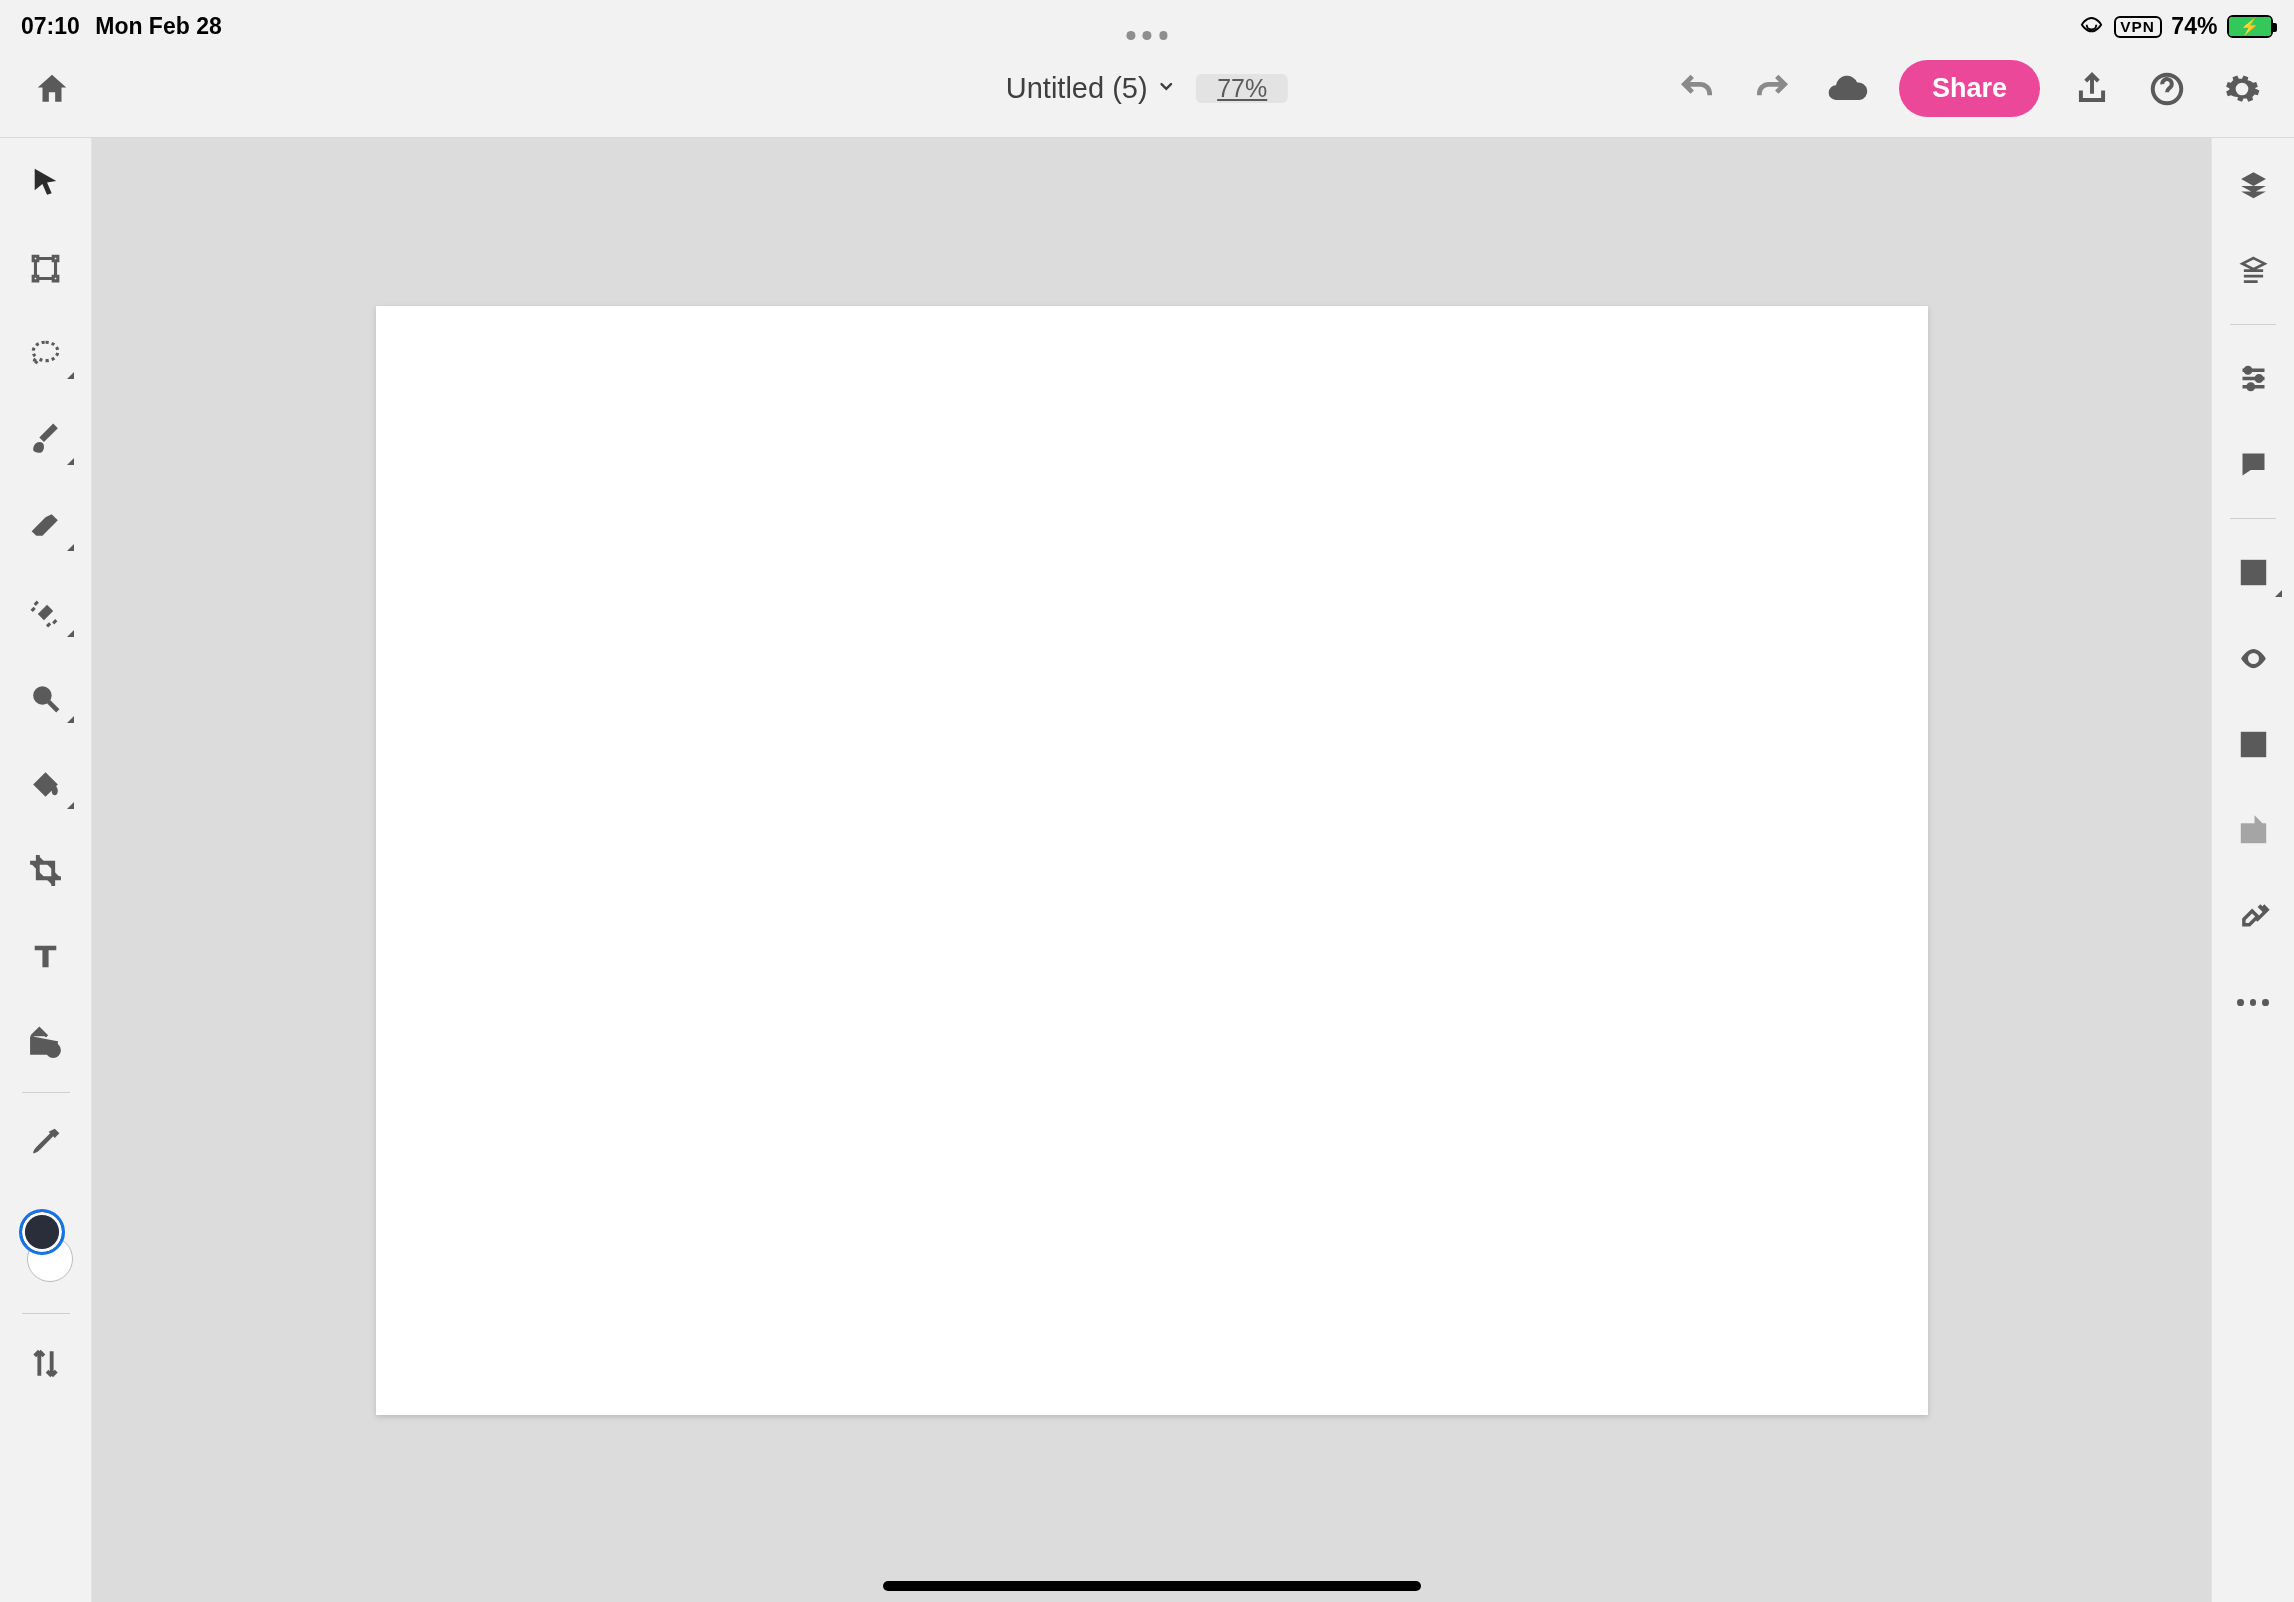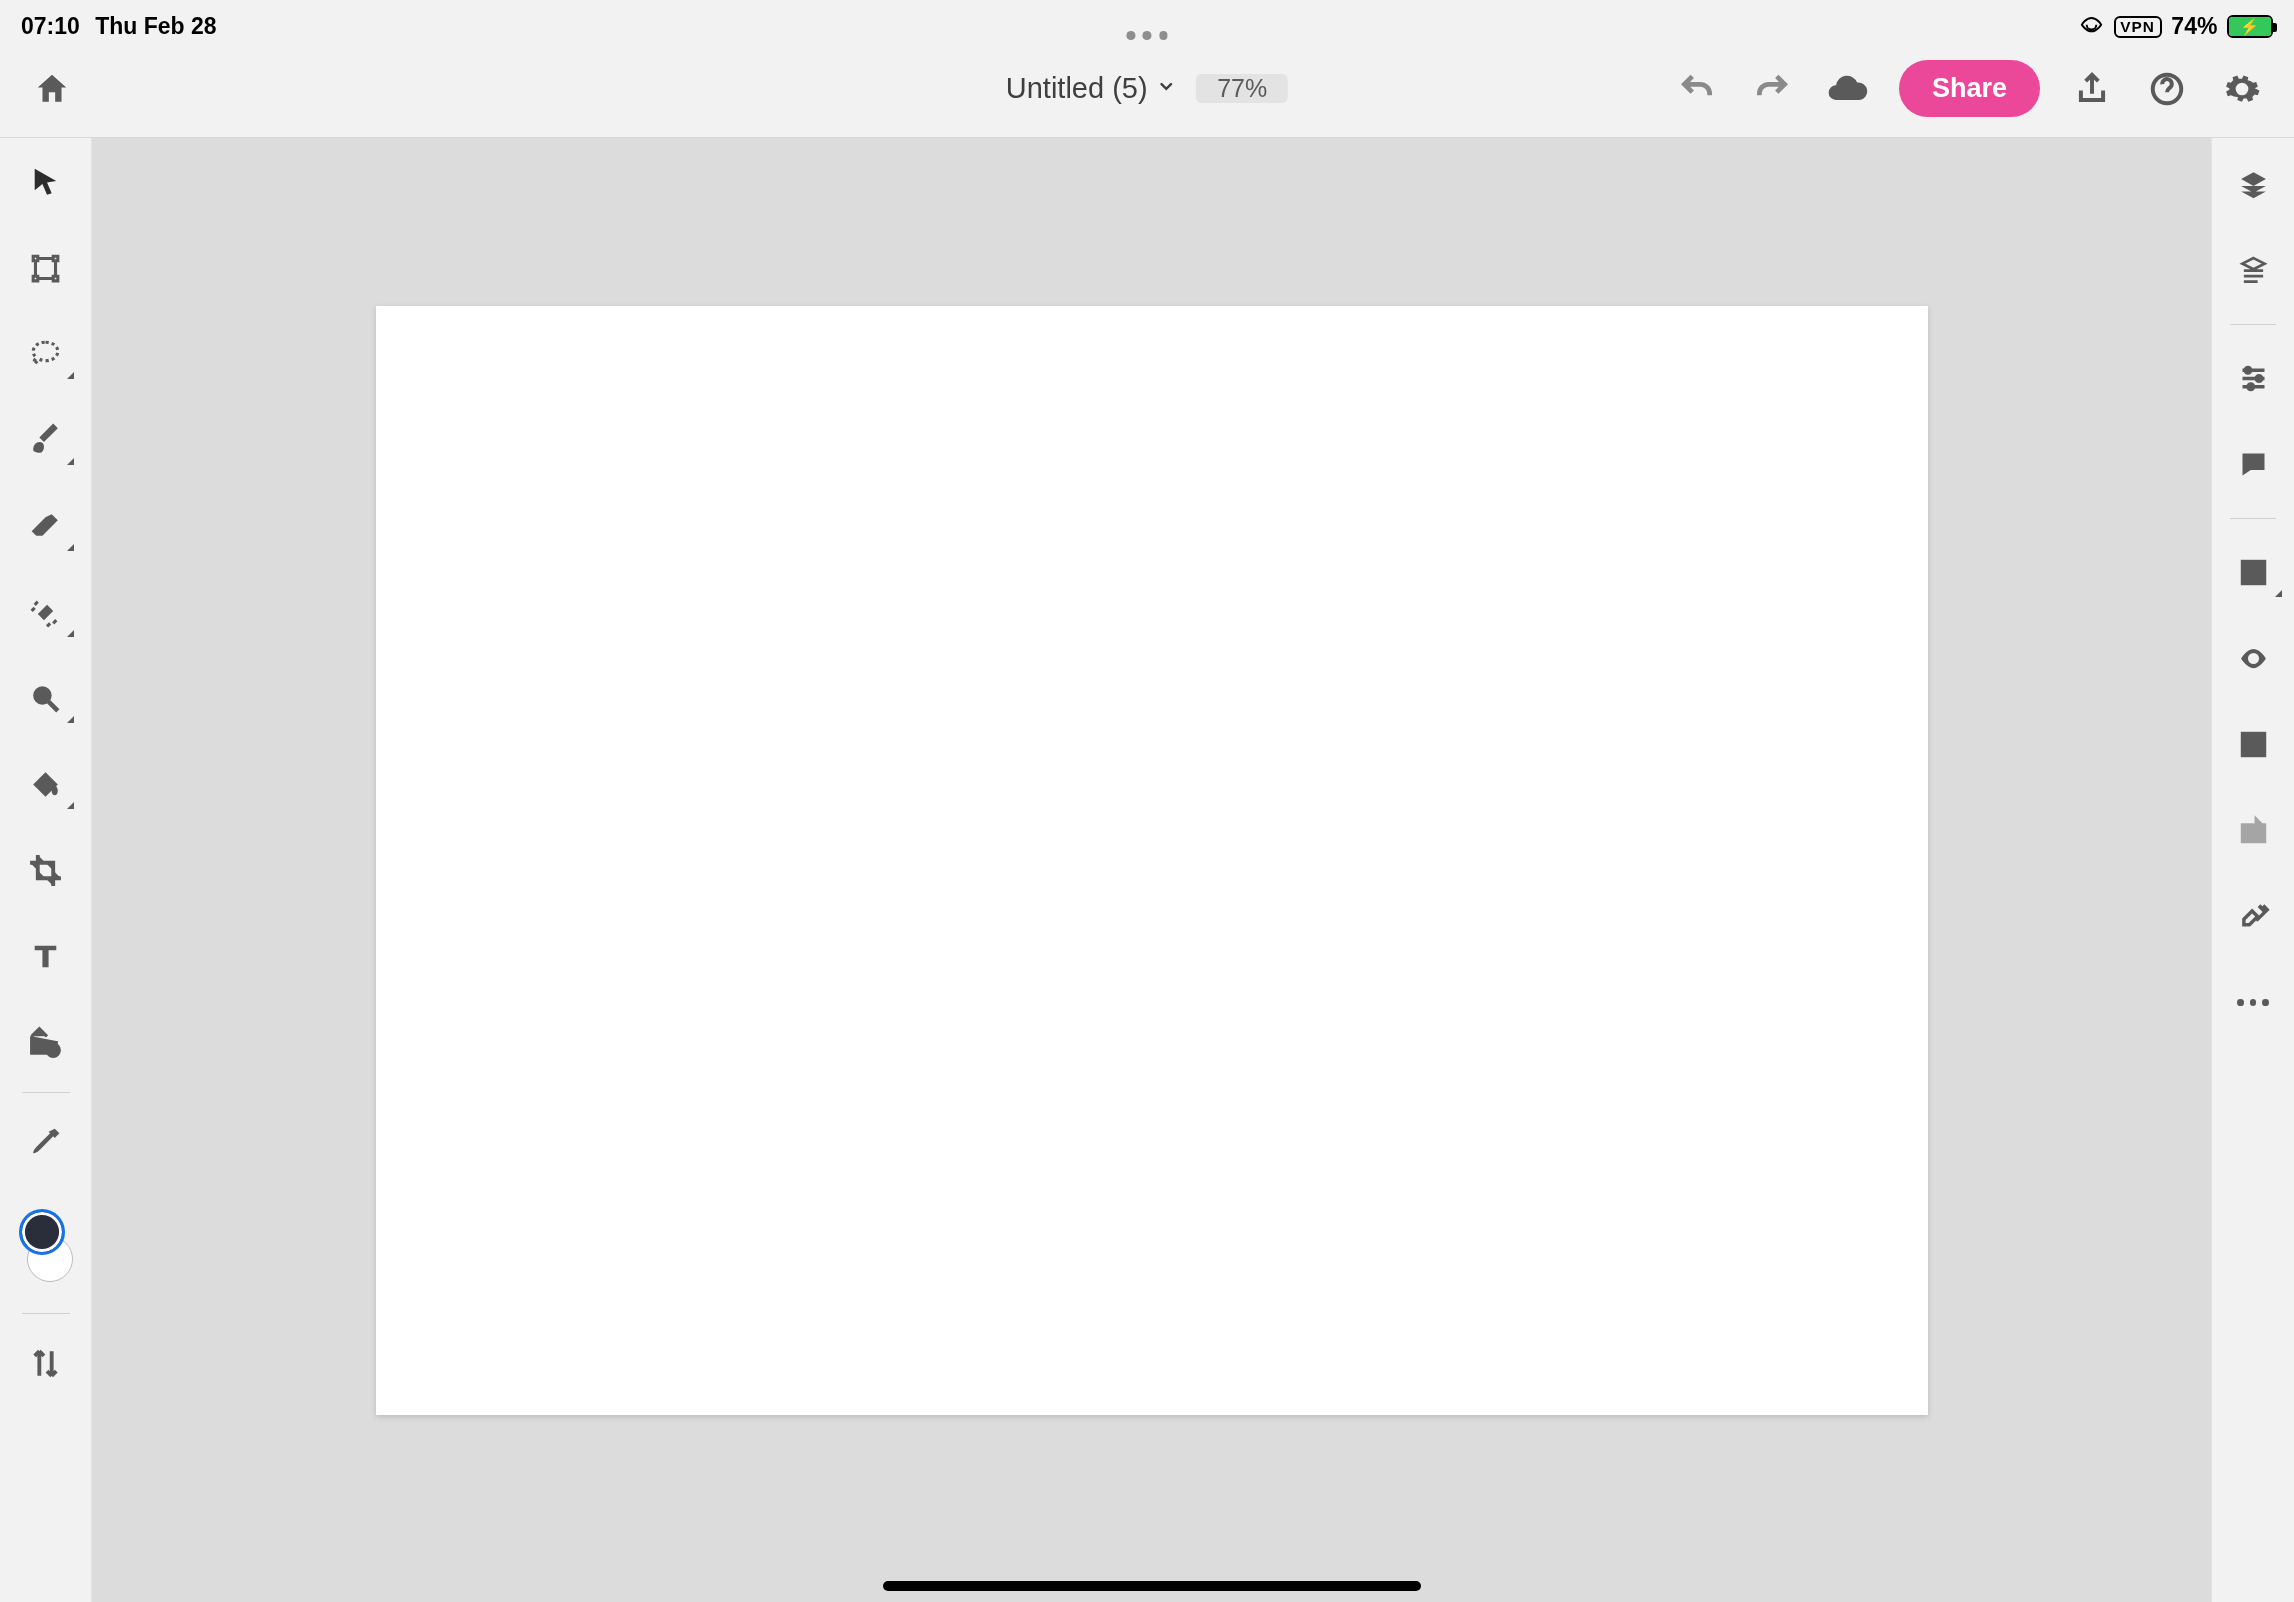--- a/index.html
+++ b/index.html
@@ -16,21 +16,21 @@
   .battery::after { content: ''; position: absolute; right: -5.8px; top: 5.8px; width: 3.8px; height: 9.6px; background: #000; border-radius: 0 1.9px 1.9px 0; }
   .battery-fill { background: #34c759; height: 100%; width: 100%; border-radius: 2.9px; display: flex; align-items: center; justify-content: center; }
   .bolt { color: #000; font-size: 15.4px; }
   .priv-icon { font-size: 21px; }
 
   
   .top-bar { height: 98px; display: flex; align-items: center; padding: 0 29px; border-bottom: 1px solid #d8d8d8; position: relative; }
   .top-center { position: absolute; left: 50%; transform: translateX(-50%); display: flex; align-items: center; gap: 20px; }
   .doc-title { font-size: 29px; color: #3f3f3f; display: flex; align-items: center; gap: 9.6px; }
   .chev { font-size: 21px; color: #3f3f3f; }
-  .zoom-chip { background: #e3e3e3; padding: 0 21px; border-radius: 5.8px; font-size: 25px; color: #5a5a5a; }
+  .zoom-chip { background: #e3e3e3; padding: 0 21px; border-radius: 5.8px; font-size: 25px; color: #5a5a5a; text-decoration: underline; }
   .top-right { margin-left: auto; display: flex; align-items: center; gap: 29px; }
   .ico-btn { width: 46px; height: 46px; display: flex; align-items: center; justify-content: center; color: #5a5a5a; }
   .ico-btn svg { width: 38px; height: 38px; }
   .cloud svg { fill: #5a5a5a; width: 44px; height: 44px; }
   .share-btn { background: #ec4899; color: #fff; font-size: 27px; font-weight: 600; padding: 13.4px 33px; border-radius: 38px; }
   .undo svg, .redo svg { stroke: #8a8a8a; fill: none; stroke-width: 3; }
 
   
   .main { display: flex; height: calc(1602px - 138px); }
   .left-tools { width: 92px; background: #f2f2f2; border-right: 1px solid #e3e3e3; display: flex; flex-direction: column; align-items: center; padding-top: 25px; gap: 48px; }
@@ -55,21 +55,21 @@
   .right-tools .tool svg { width: 33px; height: 33px; }
   .more-dots { display: flex; gap: 5.8px; }
   .more-dots span { width: 6.7px; height: 6.7px; background: #5a5a5a; border-radius: 50%; }
 </style>
 </head>
 <body>
 
 <div class="status-bar">
   <div class="status-left">
     <span>07:10</span>
-    <span>Thu Feb 28</span>
+    <span>Mon Feb 28</span>
   </div>
   <div class="status-center">
     <span class="status-dot"></span>
     <span class="status-dot"></span>
     <span class="status-dot"></span>
   </div>
   <div class="status-right">
     <span class="priv-icon">
       <svg width="25" height="17.3" viewBox="0 0 26 18">
           <path d="M13 2 C7 2 3 9 3 9 s4 7 10 7 10-7 10-7 S19 2 13 2z M18 9a5 5 0 11-10 0" fill="none" stroke="#000" stroke-width="2"></path>

